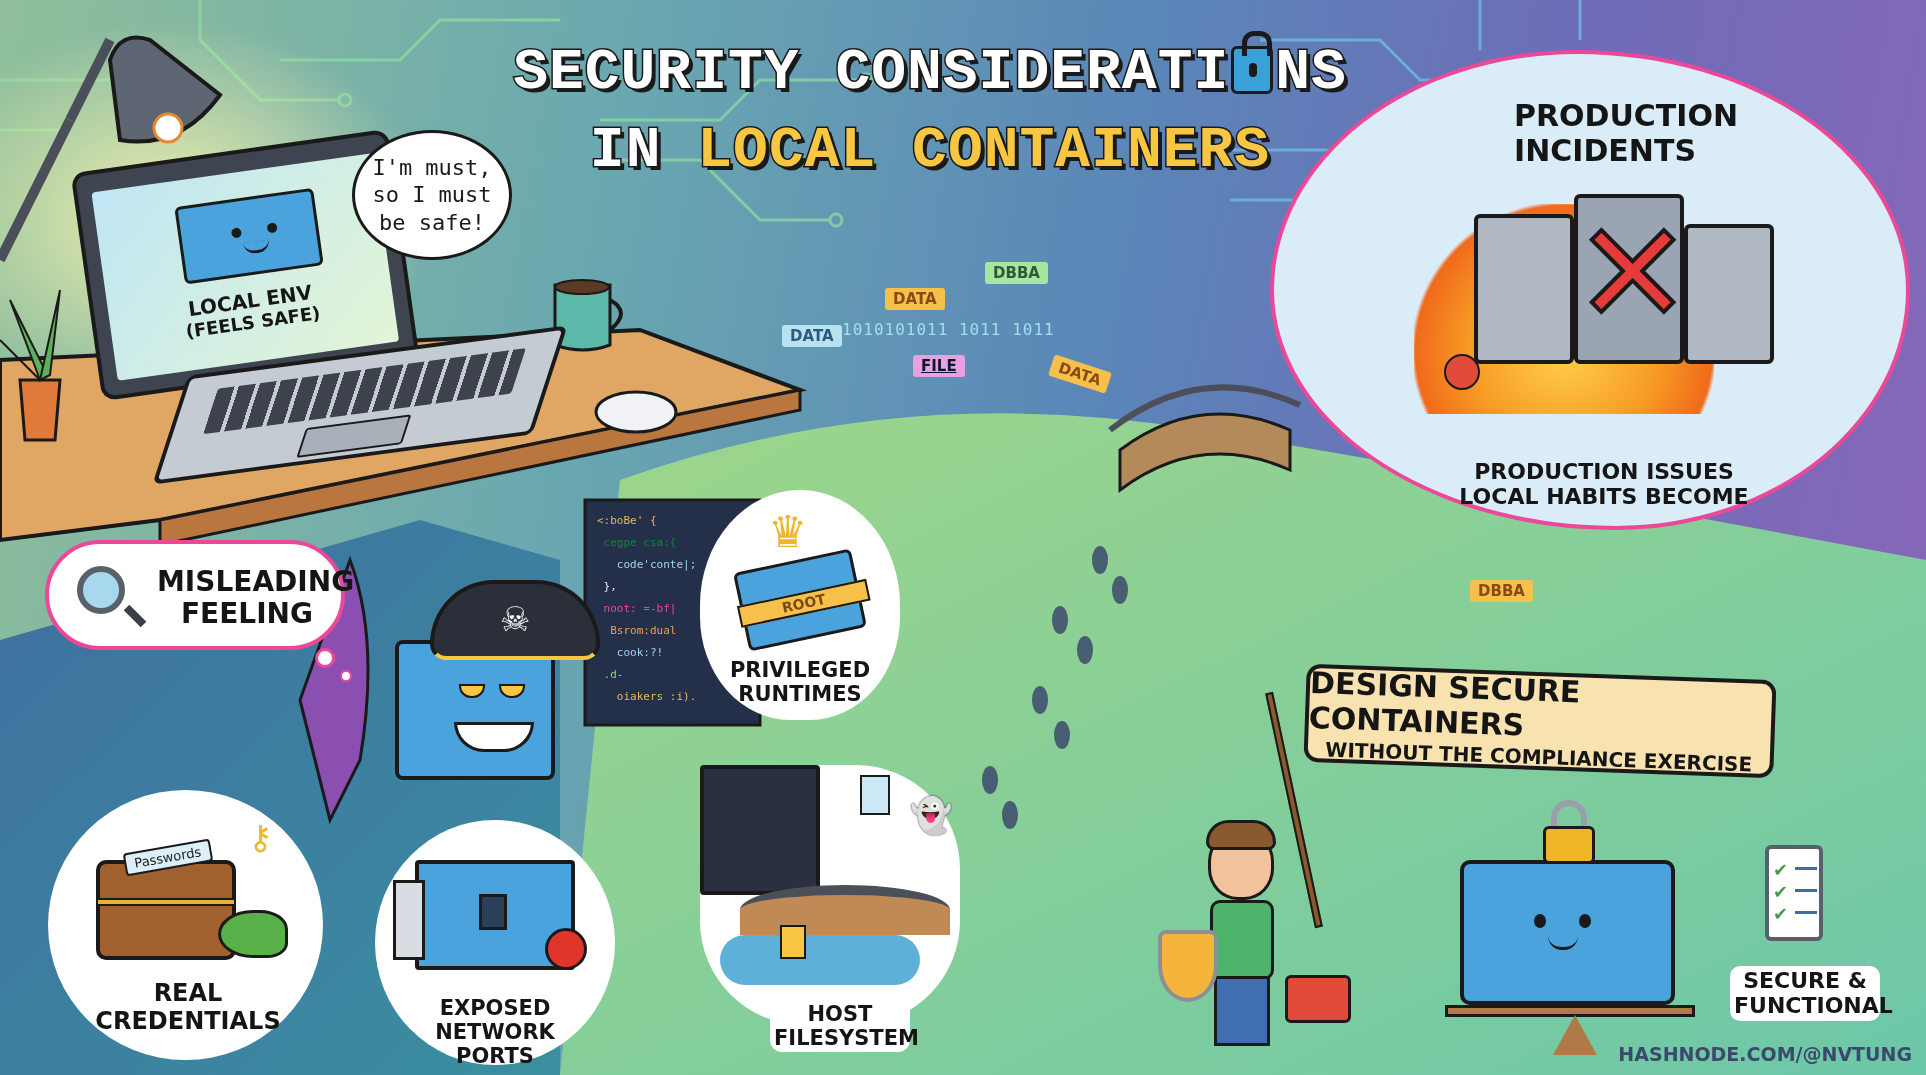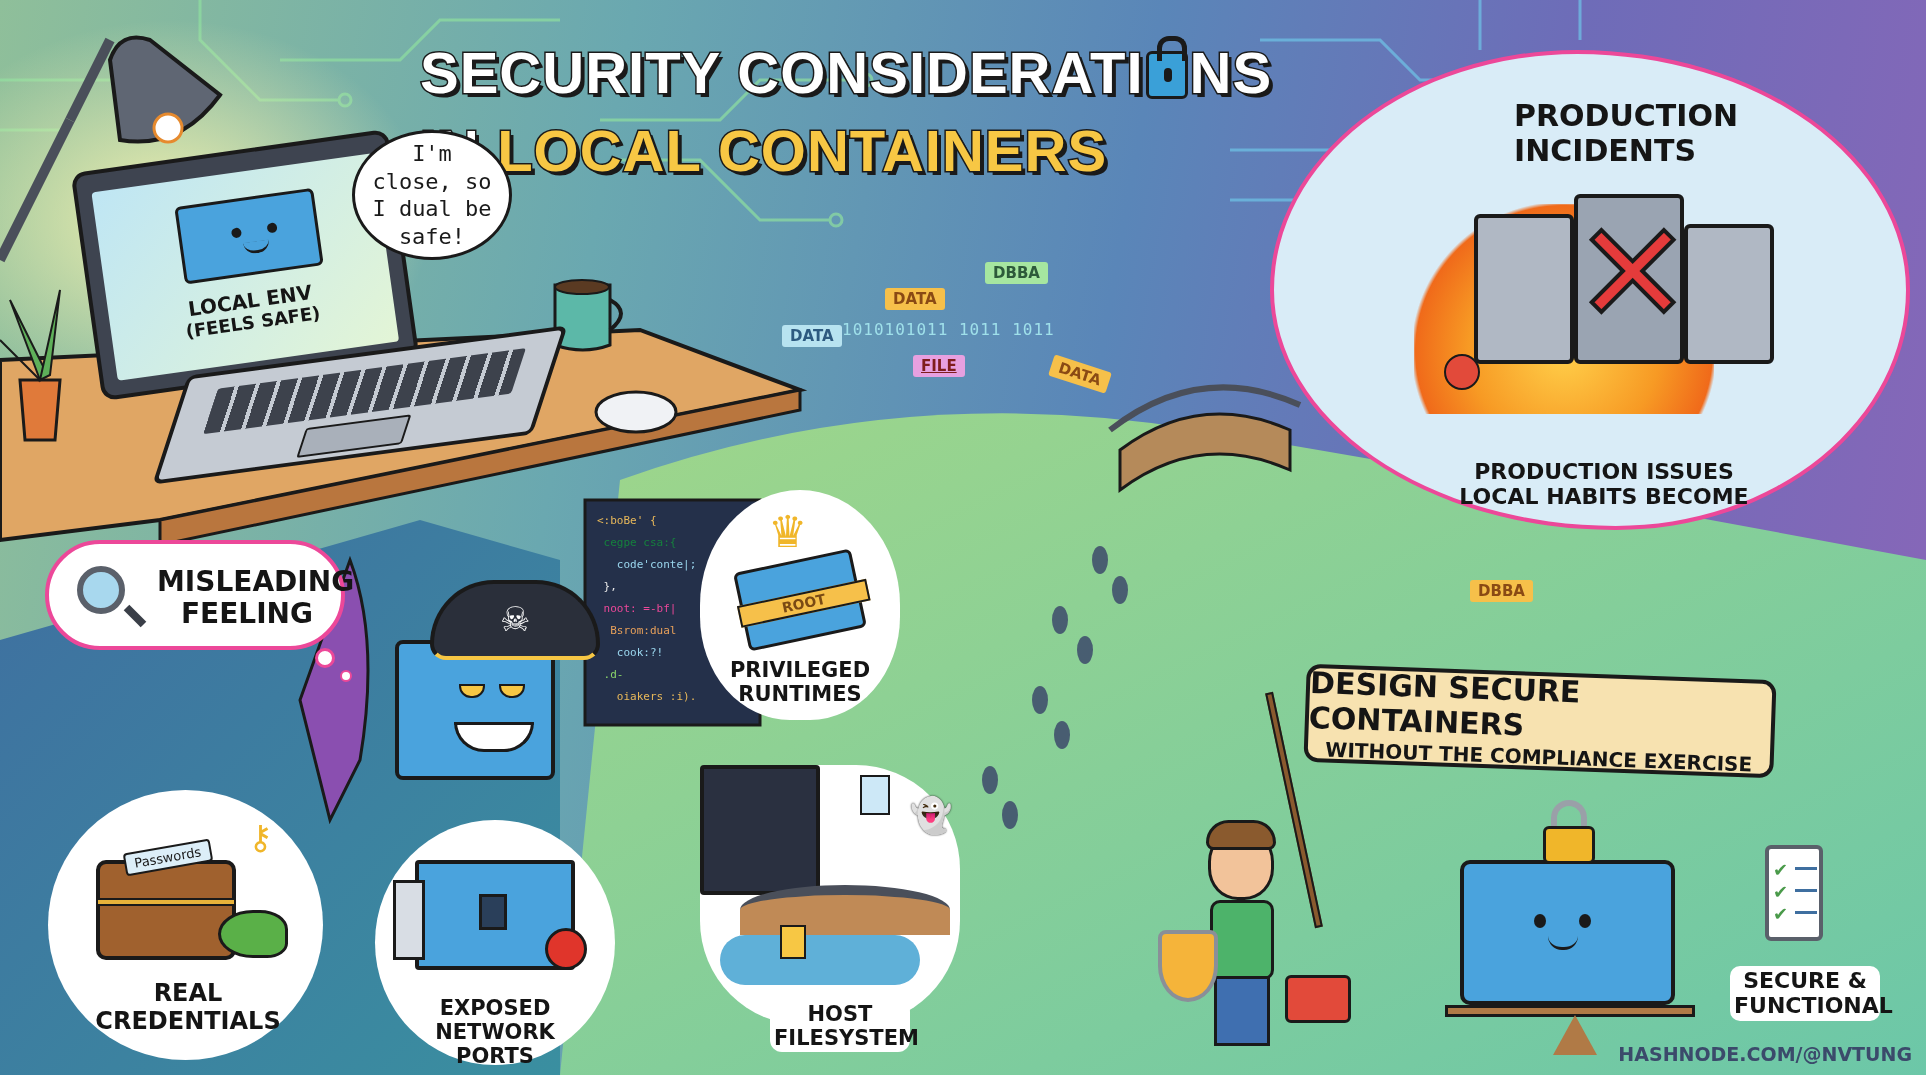--- a/index.html
+++ b/index.html
@@ -7,22 +7,22 @@
   body {
     position: relative;
     font-family: "Liberation Sans", "DejaVu Sans", sans-serif;
     background: linear-gradient(100deg, #8fbf9a 0%, #6aa8b0 30%, #5a86b8 55%, #6e6cb8 75%, #8a66b8 100%);
   }
   .abs { position: absolute; }
   .bg-svg { position: absolute; left: 0; top: 0; width: 1926px; height: 1075px; }
 
   
   .title {
-    position: absolute; left: 420px; top: 40px; width: 1020px; 
-    font-family: Liberation Sans, sans-serif; font-weight: 900; letter-spacing: 1px;
+    position: absolute; left: 420px; top: 40px; width: 1020px; text-align: center;
+    font-family: Liberation Mono, monospace; font-weight: 900; letter-spacing: 1px;
   }
   .title .line1 {
     font-size: 58px; color: #ffffff; line-height: 66px;
     -webkit-text-stroke: 3px #1a1a1a; paint-order: stroke fill;
     text-shadow: 4px 4px 0 #1a1a1a;
   }
   .title .line2 {
     font-size: 58px; line-height: 70px; margin-top: 10px;
     -webkit-text-stroke: 3px #1a1a1a; paint-order: stroke fill;
     text-shadow: 4px 4px 0 #1a1a1a;
@@ -186,27 +186,27 @@
     </div>
   </div>
 </div>
 
 <div class="abs" style="left:180px; top:350px; width:360px; height:110px; background:#c5cbd3; border:4px solid #1a1a1a; border-radius:8px; transform:skewX(-25deg) rotate(-8deg);">
   <div class="abs" style="left:30px; top:14px; right:30px; height:46px; background:repeating-linear-gradient(90deg,#3d424c 0 16px,#c5cbd3 16px 20px); border-radius:3px;"></div>
   <div class="abs" style="left:130px; top:68px; width:100px; height:30px; background:#a9b0ba; border:2px solid #1a1a1a; border-radius:3px;"></div>
 </div>
 
 <div class="speech" style="left:352px; top:130px; width:160px; height:130px;">
-  <span style="padding:0 14px;">I'm close, so I dual be safe!</span>
+  <span style="padding:0 14px;">I'm must, so I must be safe!</span>
 </div>
 
 <div class="tag" style="left:782px; top:325px; background:#b7e3f0; color:#2d5a80;">DATA</div>
 <div class="tag" style="left:885px; top:288px; background:#f6c04a; color:#8a4a14;">DATA</div>
 <div class="tag" style="left:985px; top:262px; background:#a6e6a0; color:#2d5a3a;">DBBA</div>
-<div class="tag" style="left:913px; top:355px; background:#e7a0e0; color:#7f1d1d;text-decoration:underline;">FILE</div>
+<div class="tag" style="left:913px; top:355px; background:#e7a0e0; color:#0f172a;text-decoration:underline;">FILE</div>
 <div class="tag" style="left:1050px; top:363px; background:#f6c04a; color:#8a4a14; transform:rotate(18deg);">DATA</div>
 <div class="tag" style="left:1470px; top:580px; background:#f6c04a; color:#8a4a14;">DBBA</div>
 <div class="abs" style="left:842px; top:320px; font-family:'DejaVu Sans Mono',monospace; font-size:16px; color:#9fe0ea; letter-spacing:1px;">1010101011 1011 1011</div>
 
 <div class="bubble" style="left:45px; top:540px; width:300px; height:110px; border-radius:60px;">
   <div class="abs" style="left:28px; top:22px; width:48px; height:48px; border:6px solid #5a606a; border-radius:50%; background:#a8d8ee;"></div>
   <div class="abs" style="left:74px; top:68px; width:24px; height:8px; background:#3a3f48; transform:rotate(45deg);"></div>
   <div class="label" style="left:108px; top:22px; width:180px; font-size:28px;">MISLEADING FEELING</div>
 </div>
 <div class="bubble" style="left:315px; top:648px; width:20px; height:20px; border-width:3px;"></div>

